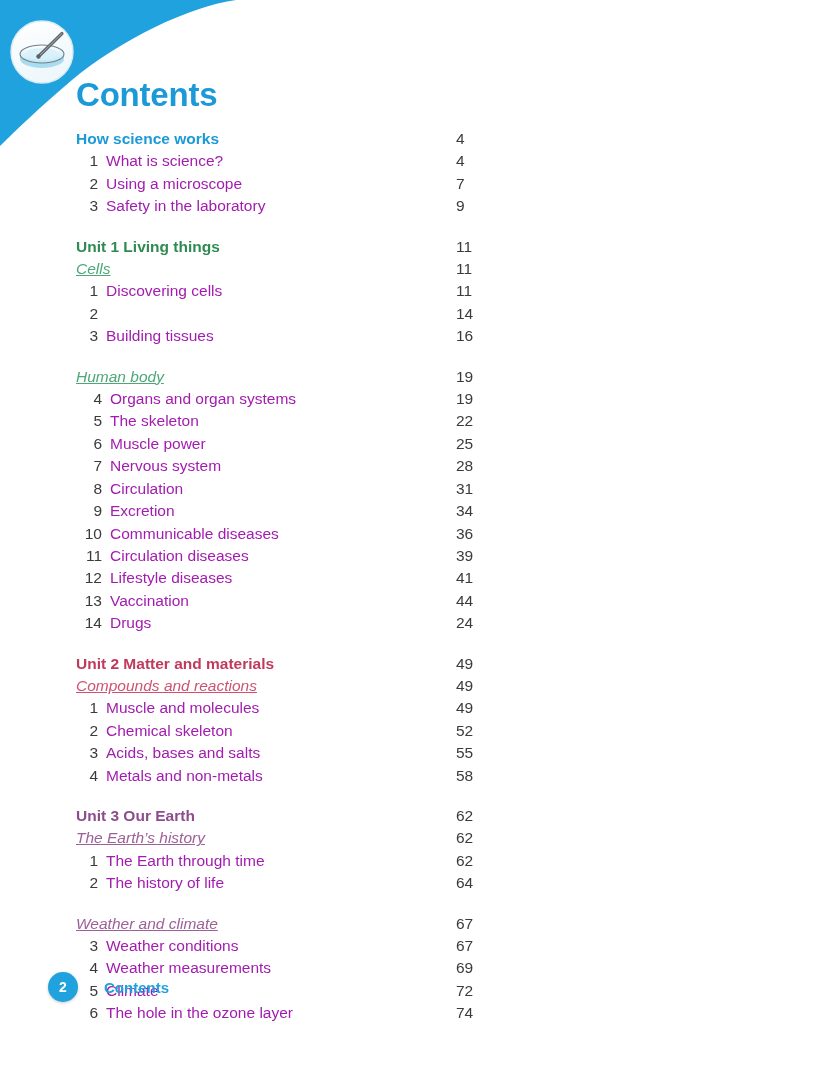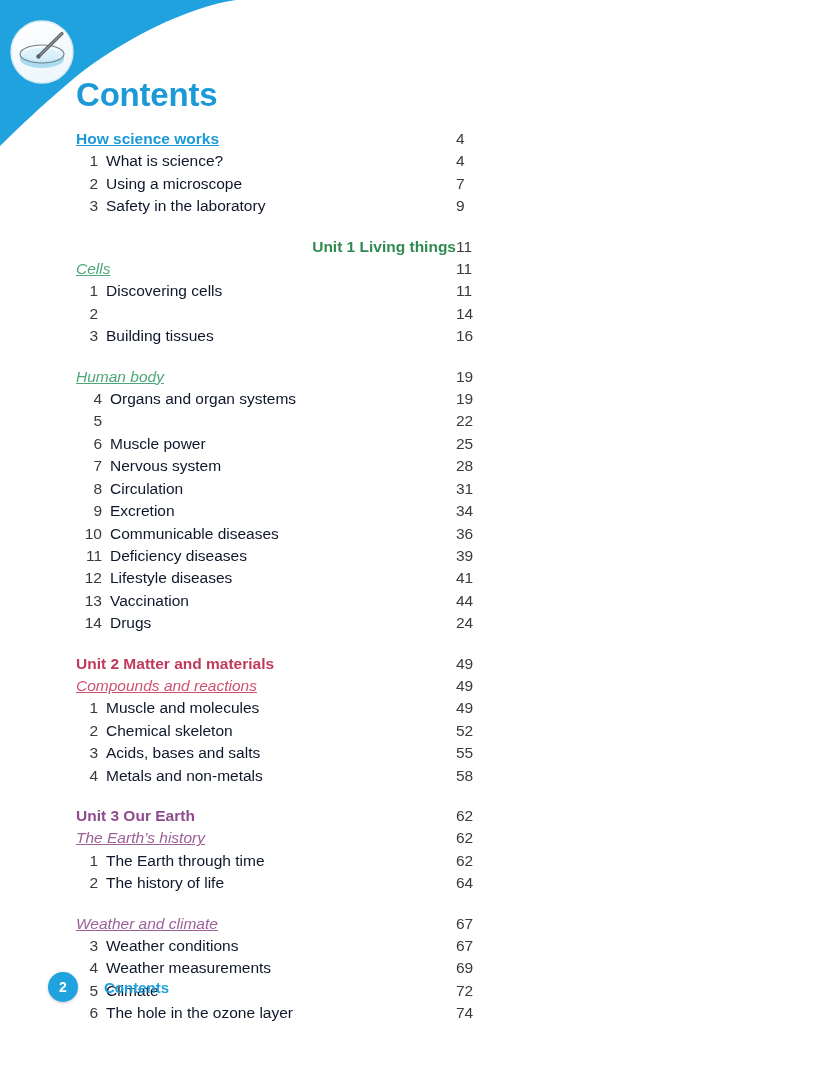--- a/index.html
+++ b/index.html
@@ -71,21 +71,21 @@
     width: 22px;
     text-align: right;
     flex: 0 0 22px;
     font-size: 15.5px;
     color: #3b3b3b;
   }
   .row .label {
     flex: 1 1 auto;
     padding-left: 8px;
     font-size: 15.5px;
-    color: #0f172a;
+    color: #a21caf;
   }
   .row .page {
     flex: 0 0 40px;
     width: 40px;
     text-align: left;
     font-size: 15.5px;
     color: #3b3b3b;
     margin-left: auto;
   }
 
@@ -100,22 +100,22 @@
   
   .row.sub .label {
     font-style: italic;
     font-size: 15.5px;
     padding-left: 0;
     text-decoration: underline;
   }
   .row.sub .page { color: #3b3b3b; }
 
   
-  .c-blue   .label { color: #1c9ad7; text-decoration: underline; }
-  .c-green  .label { color: #2f8b52; text-align: right; }
+  .c-blue   .label { color: #1c9ad7; }
+  .c-green  .label { color: #2f8b52; }
   .c-green2 .label { color: #4da777; }
   .c-red    .label { color: #bf3a5d; }
   .c-red2   .label { color: #cf5173; }
   .c-purp   .label { color: #8e4b8e; }
   .c-purp2  .label { color: #9d6099; }
   .gap-md { height: 18px; }
 
   
   .toc-section.wide-num .row .num { width: 26px; flex: 0 0 26px; }
   .toc-section.wide-num .row .label { padding-left: 8px; }
@@ -253,20 +253,21 @@
         <span class="page">19</span>
       </div>
       <div class="toc-section wide-num">
         <div class="row">
           <span class="num">4</span>
           <span class="label">Organs and organ systems</span>
           <span class="page">19</span>
         </div>
         <div class="row">
           <span class="num">5</span>
+          <span class="label">The skeleton</span>
           <span class="page">22</span>
         </div>
         <div class="row">
           <span class="num">6</span>
           <span class="label">Muscle power</span>
           <span class="page">25</span>
         </div>
         <div class="row">
           <span class="num">7</span>
           <span class="label">Nervous system</span>
@@ -282,21 +283,21 @@
           <span class="label">Excretion</span>
           <span class="page">34</span>
         </div>
         <div class="row">
           <span class="num">10</span>
           <span class="label">Communicable diseases</span>
           <span class="page">36</span>
         </div>
         <div class="row">
           <span class="num">11</span>
-          <span class="label">Deficiency diseases</span>
+          <span class="label">Circulation diseases</span>
           <span class="page">39</span>
         </div>
         <div class="row">
           <span class="num">12</span>
           <span class="label">Lifestyle diseases</span>
           <span class="page">41</span>
         </div>
         <div class="row">
           <span class="num">13</span>
           <span class="label">Vaccination</span>

